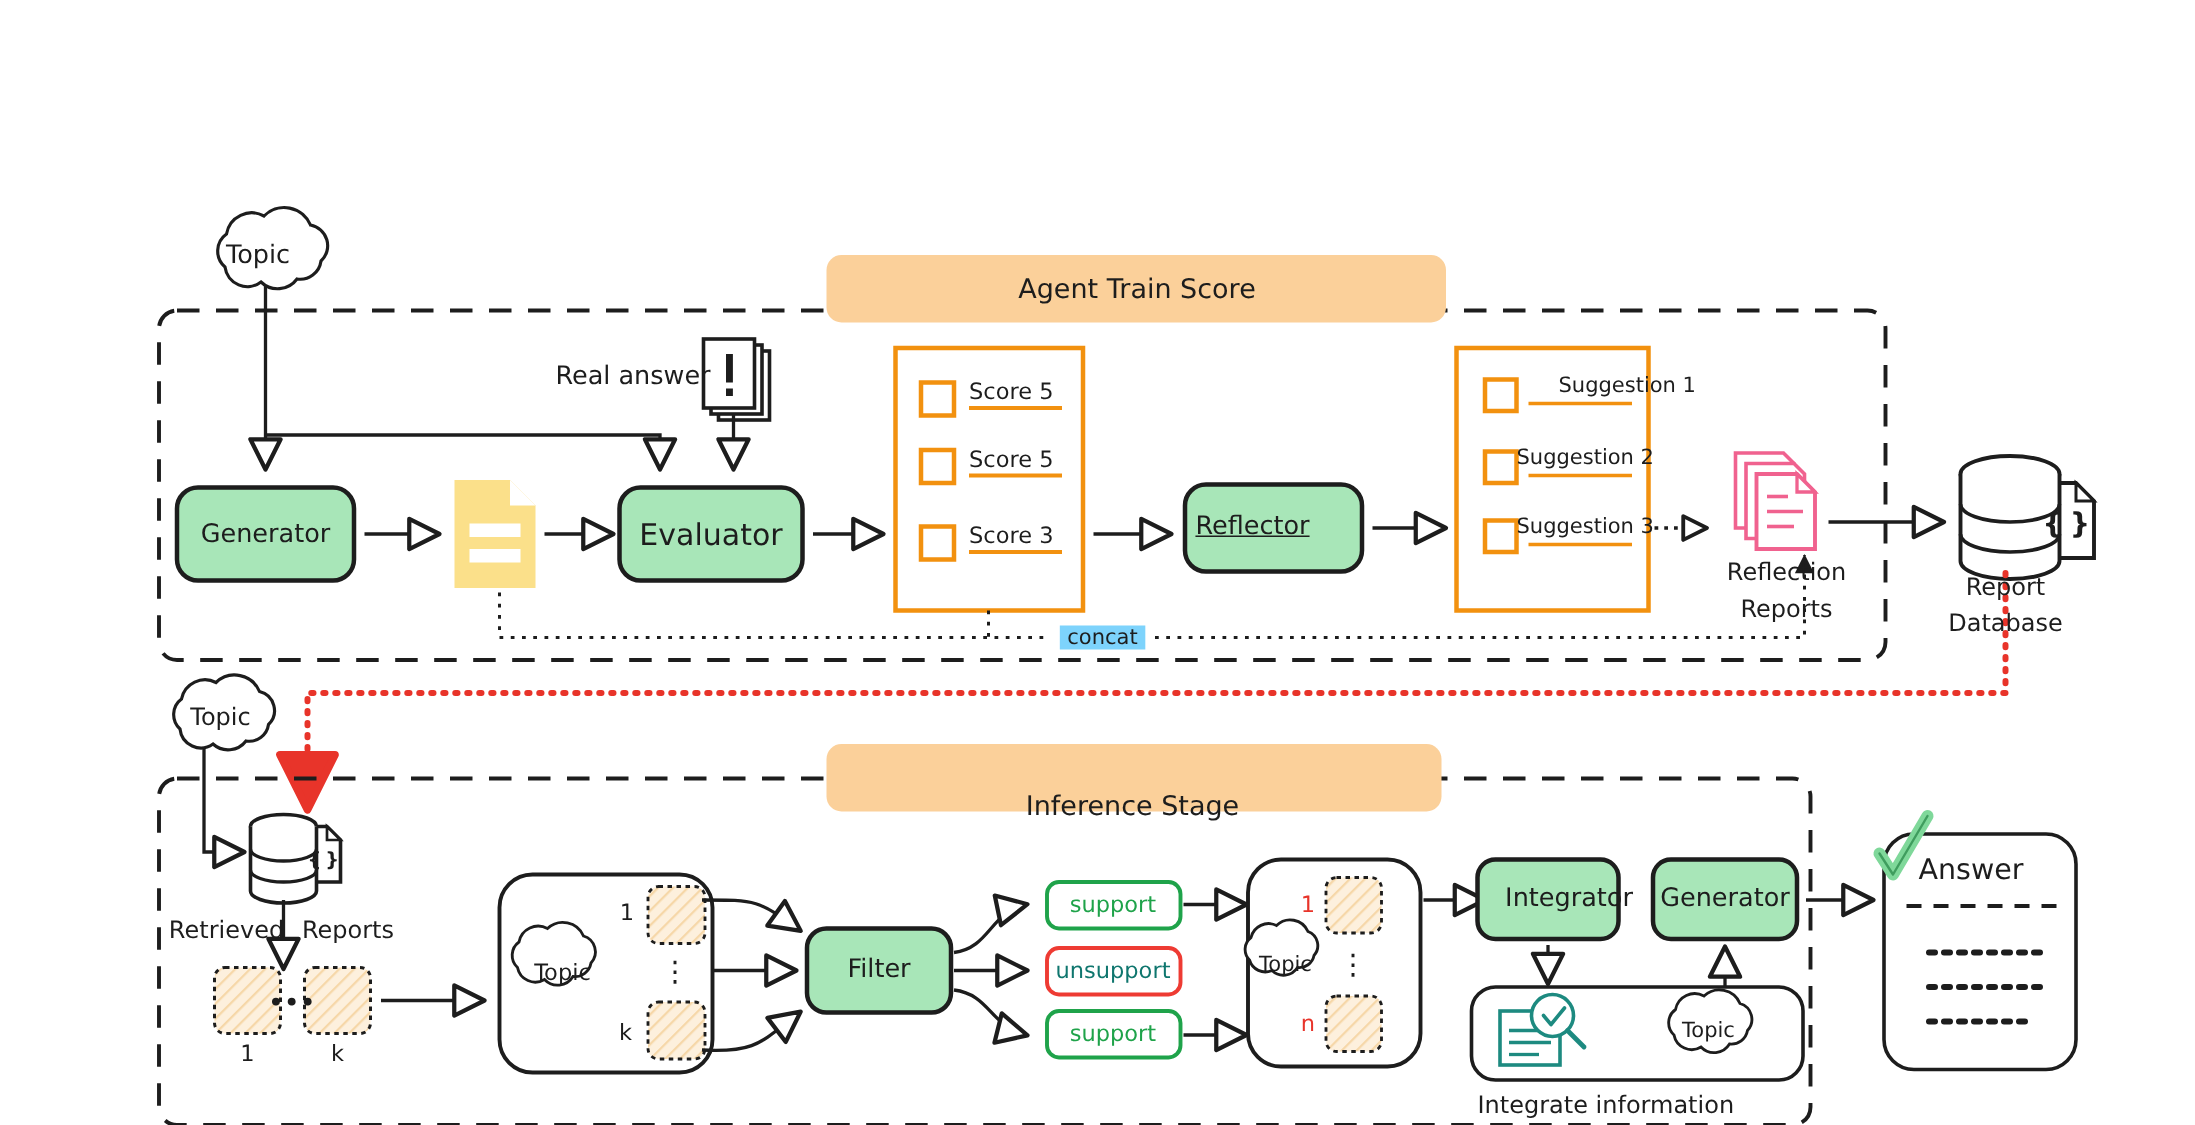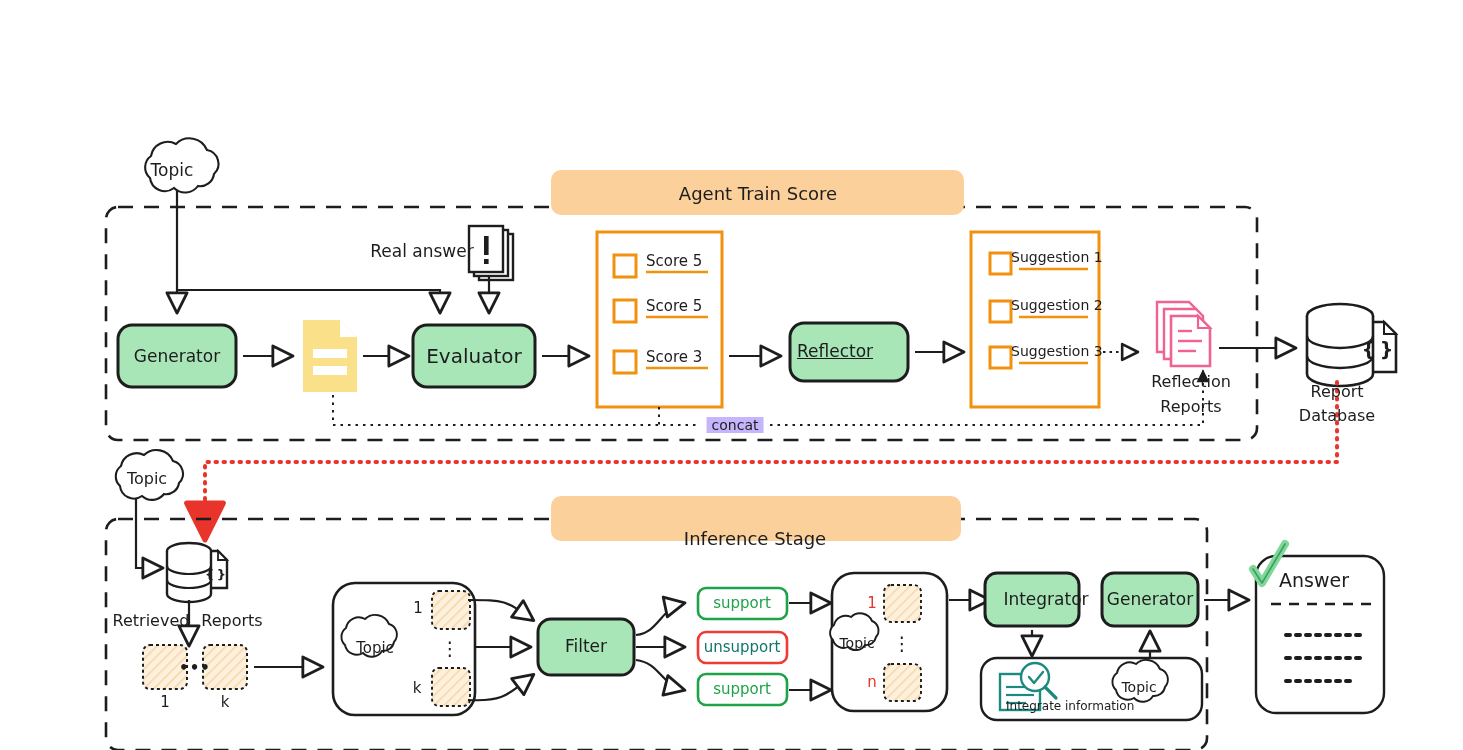--- a/index.html
+++ b/index.html
@@ -245,32 +245,32 @@
 <div class="lbl ctr" style="left:177px;top:356px;font-size:17px;">Generator</div>
 <div class="lbl ctr" style="left:422px;top:251px;font-size:17px;">Real answer</div>
 <div class="lbl ctr" style="left:474px;top:356px;font-size:20px;">Evaluator</div>
 
 <div class="lbl" style="left:646px;top:252px;font-size:15px;">Score 5</div>
 <div class="lbl" style="left:646px;top:297px;font-size:15px;">Score 5</div>
 <div class="lbl" style="left:646px;top:348px;font-size:15px;">Score 3</div>
 
 <div class="lbl ctr" style="left:835px;top:351px;font-size:17px;text-decoration:underline;">Reflector</div>
 
-<div class="lbl" style="left:1011px;top:249px;font-size:14px;">Suggestion 1</div>
+<div class="lbl" style="left:1011px;top:249px;font-size:14px;padding-left:28px;">Suggestion 1</div>
 <div class="lbl" style="left:1011px;top:297px;font-size:14px;">Suggestion 2</div>
 <div class="lbl" style="left:1011px;top:343px;font-size:14px;">Suggestion 3</div>
 
 <div class="lbl ctr" style="left:1191px;top:381px;font-size:16px;">Reflection</div>
 <div class="lbl ctr" style="left:1191px;top:406px;font-size:16px;">Reports</div>
 
 <div class="lbl ctr" style="left:1377px;top:349px;font-size:19px;font-weight:700;letter-spacing:-1px;">{ }</div>
 <div class="lbl ctr" style="left:1337px;top:391px;font-size:16px;">Report</div>
 <div class="lbl ctr" style="left:1337px;top:415px;font-size:16px;">Database</div>
 
-<div class="lbl ctr" style="left:735px;top:425px;font-size:14px;background:#c4b5fd;padding:0 5px;">concat</div>
+<div class="lbl ctr" style="left:735px;top:425px;font-size:14px;background:#7dd3fc;padding:0 5px;">concat</div>
 
 <div class="lbl ctr" style="left:755px;top:518px;font-size:18px;margin-top:20px;">Inference Stage</div>
 <div class="lbl ctr" style="left:147px;top:478px;font-size:16px;">Topic</div>
 
 <div class="lbl ctr" style="left:215px;top:574px;font-size:13px;font-weight:700;letter-spacing:-1px;">{ }</div>
 <div class="lbl ctr" style="left:151px;top:620px;font-size:16px;">Retrieved</div>
 <div class="lbl ctr" style="left:232px;top:620px;font-size:16px;">Reports</div>
 
 <div class="lbl ctr" style="left:195px;top:668px;font-size:15px;font-weight:700;letter-spacing:1px;">•••</div>
 <div class="lbl ctr" style="left:165px;top:702px;font-size:15px;">1</div>
@@ -287,18 +287,18 @@
 <div class="lbl ctr" style="left:742px;top:647px;font-size:15px;color:#0f766e;">unsupport</div>
 <div class="lbl ctr" style="left:742px;top:689px;font-size:15px;color:#1fa34a;">support</div>
 
 <div class="lbl ctr" style="left:857px;top:643px;font-size:14px;">Topic</div>
 <div class="lbl ctr" style="left:872px;top:603px;font-size:15px;color:#e8342a;">1</div>
 <div class="lbl ctr" style="left:902px;top:643px;font-size:19px;">⋮</div>
 <div class="lbl ctr" style="left:872px;top:682px;font-size:15px;color:#e8342a;">n</div>
 
 <div class="lbl ctr" style="left:1032px;top:599px;font-size:17px;margin-left:14px;">Integrator</div>
 <div class="lbl ctr" style="left:1150px;top:599px;font-size:17px;">Generator</div>
-<div class="lbl" style="left:985px;top:699px;font-size:12px;margin-left:21px;">Integrate information</div>
+<div class="lbl" style="left:985px;top:727px;font-size:16px;">Integrate information</div>
 <div class="lbl ctr" style="left:1139px;top:687px;font-size:14px;">Topic</div>
 
 <div class="lbl ctr" style="left:1314px;top:580px;font-size:19px;">Answer</div>
 
 </div>
 
 </body></html>

